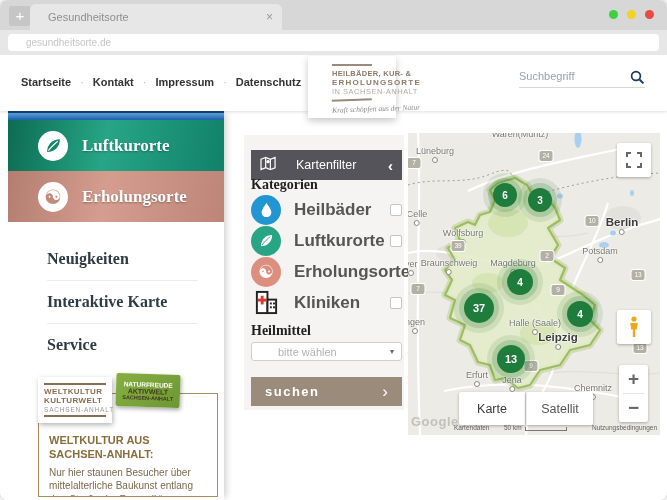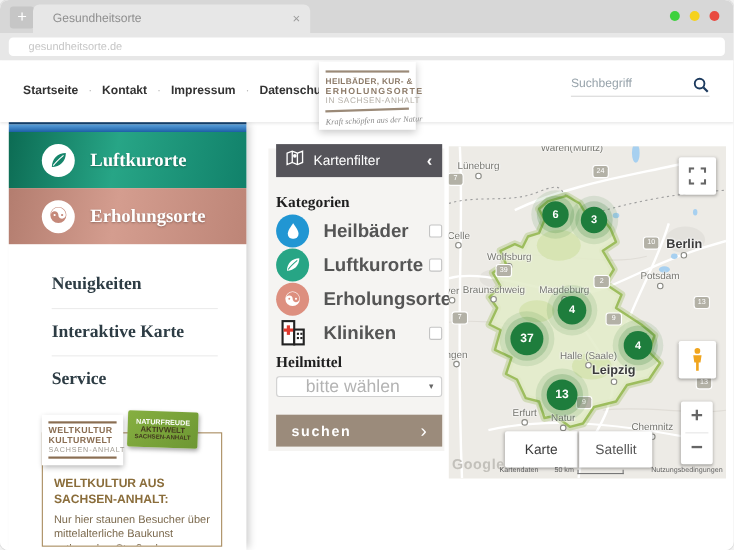--- a/index.html
+++ b/index.html
@@ -24,22 +24,22 @@
   
   .page { position:absolute; top:55px; left:0; right:0; bottom:0; background:#fff; overflow:hidden; }
 
   .header { position:absolute; top:0; left:0; right:0; height:56px; background:#fff;
             box-shadow:0 1px 3px rgba(0,0,0,.13); z-index:5; }
   .nav { position:absolute; left:21px; top:21px; display:flex; gap:9px; align-items:center;
          font-size:11px; font-weight:700; color:#333; }
   .nav a { color:#333; text-decoration:none; cursor:pointer; }
   .nav-sep { color:#bdbdbd; font-weight:400; }
 
-  .logo-card { position:absolute; left:290px; top:1px; width:88px; background:#fff; z-index:6;
-               box-shadow:0 3px 7px rgba(0,0,0,.22); padding:6px 6px 4px; }
+  .logo-card { position:absolute; left:308px; top:1px; width:88px; background:#fff; z-index:6;
+               box-shadow:0 3px 7px rgba(0,0,0,.22); padding:6px 24px 4px; }
   .logo-rule { height:2px; background:#9b8a78; margin:2px 0 3px; }
   .logo-l1 { font-size:7.5px; font-weight:700; color:#8d7b69; letter-spacing:.3px; white-space:nowrap; }
   .logo-l2 { font-size:8px;  font-weight:700; color:#8d7b69; letter-spacing:1.2px; white-space:nowrap; }
   .logo-l3 { font-size:7.5px; color:#b3aea6; letter-spacing:.5px; white-space:nowrap; }
   .logo-tagline { font-family:"Liberation Serif",serif; font-style:italic; font-size:7.5px; color:#8a8a8a;
                   border-top:2px solid #9b8a78; margin-top:3px; padding-top:4px; transform:rotate(-2deg);
                   white-space:nowrap; }
 
   .search { position:absolute; right:22px; top:11px; width:126px; }
   .search input { width:100%; border:none; border-bottom:1px solid #d8d8d8; outline:none;
@@ -69,48 +69,48 @@
                 box-shadow:1px 2px 5px rgba(0,0,0,.3); z-index:3; }
   .badge-card .rule { height:2px; background:#8a6e52; margin:2px 0; }
   .bc-l1,.bc-l2 { font-size:8px; font-weight:800; color:#8a6e52; letter-spacing:.4px; white-space:nowrap; }
   .bc-l3 { font-size:6.5px; color:#a09b92; letter-spacing:.8px; white-space:nowrap; margin:1px 0 2px; }
   .badge-green { position:absolute; left:108px; top:263px; width:64px; padding:7px 3px 6px;
                  background:linear-gradient(135deg,#86af41,#6d9733); transform:rotate(2deg);
                  box-shadow:1px 2px 4px rgba(0,0,0,.35); text-align:center; border-radius:2px; z-index:3; }
   .bg-l1 { font-size:6.5px; font-weight:800; color:#fff; white-space:nowrap; }
   .bg-l2 { font-size:7px;  font-weight:800; color:#43391f; white-space:nowrap; }
   .bg-l3 { font-size:5.5px; font-weight:700; color:#43391f; white-space:nowrap; }
-  .teaser-box { position:absolute; left:30px; top:282px; width:164px; bottom:3px;
+  .teaser-box { position:absolute; left:30px; top:282px; width:180px; bottom:3px;
                 border:1px solid #a98c5f; padding:40px 10px 0 10px; overflow:hidden; z-index:2; }
   .teaser-heading { font-size:11px; font-weight:800; color:#8a6d3b; line-height:1.25; width:120px; }
   .teaser-body { font-size:10px; color:#7c6a4e; line-height:1.35; margin-top:4px; }
 
   
   .filter-bg { position:absolute; left:244px; top:80px; width:160px; bottom:90px; background:#f5f4f2; }
-  .kf-bar { position:absolute; left:251px; top:76px; width:151px; height:30px; background:#55545a;
-            display:flex; align-items:center; padding:0 9px; gap:8px; cursor:pointer; }
+  .kf-bar { position:absolute; left:251px; top:95px; width:151px; height:30px; background:#55545a;
+            display:flex; align-items:center; padding:0 9px; gap:19px; cursor:pointer; }
   .kf-title { color:#fff; font-size:12.5px; flex:1; }
   .kf-collapse { color:#fff; font-size:15px; font-weight:700; line-height:1; }
   .f-heading { position:absolute; left:251px; font-family:"Liberation Serif",serif; font-weight:700;
                font-size:14px; color:#1f1f1f; }
   .cat-row { position:absolute; left:251px; width:151px; height:31px; display:flex; align-items:center; }
   .cat-icon { width:30px; height:30px; border-radius:50%; display:flex; align-items:center;
               justify-content:center; flex:0 0 30px; }
   .ci-blue  { background:#2196d3; }
   .ci-green { background:#27a585; }
   .ci-rose  { background:#dd8f7f; }
   .ci-klinik { background:transparent; border-radius:0; }
   .yinyang-white { font-size:18px; color:#fff; line-height:1; }
   .cat-label { font-size:17px; font-weight:700; color:#555; margin-left:13px; flex:1; }
   .cat-check { appearance:none; -webkit-appearance:none; width:12px; height:12px; border:1px solid #c4c4c4;
                background:#fff; border-radius:2px; cursor:pointer; }
   .select-box { position:absolute; left:251px; top:287px; width:151px; height:19px; background:#fff;
                 border:1px solid #cfcfcf; border-radius:3px; display:flex; align-items:center;
                 padding:0 7px; cursor:pointer; }
-  .select-text { font-size:16px; color:#b3b3b3; flex:1;padding-left:19px; }
+  .select-text { font-size:11px; color:#b3b3b3; flex:1;padding-left:19px; }
   .select-caret { font-size:8px; color:#666; }
   .suchen-btn { position:absolute; left:251px; top:322px; width:151px; height:29px; background:#9b8b7b;
                 border:none; display:flex; align-items:center; padding:0 14px; cursor:pointer; }
   .suchen-label { color:#fff; font-size:13px; font-weight:700; letter-spacing:1.5px; flex:1; text-align:left; }
   .suchen-arrow { color:#fff; font-size:17px; line-height:1; }
 
   
   .map { position:absolute; left:408px; top:78px; width:252px; height:302px; background:#edebe6;
          overflow:hidden; cursor:grab; }
   .map svg.base { position:absolute; left:0; top:0; }
@@ -373,21 +373,21 @@
       <div class="city" style="left:9px; top:76px;">Celle</div>
       <div class="city edge" style="left:-3px; top:100px;margin-top:26px;">ver</div>
       <div class="city" style="left:55px; top:95px;">Wolfsburg</div>
       <div class="city" style="left:41px; top:125px;">Braunschweig</div>
       <div class="city" style="left:105px; top:125px;">Magdeburg</div>
       <div class="city big" style="left:214px; top:83px;">Berlin</div>
       <div class="city" style="left:192px; top:113px;">Potsdam</div>
       <div class="city" style="left:127px; top:185px;">Halle (Saale)</div>
       <div class="city big" style="left:150px; top:198px;">Leipzig</div>
       <div class="city" style="left:69px; top:237px;">Erfurt</div>
-      <div class="city" style="left:104px; top:242px;">Natur</div>
+      <div class="city" style="left:104px; top:242px;">Jena</div>
       <div class="city" style="left:185px; top:250px;">Chemnitz</div>
       <div class="city edge" style="left:-3px; top:184px;">ngen</div>
 
       <div class="shield" style="left:6px; top:30px;">7</div>
       <div class="shield" style="left:138px; top:23px;">24</div>
       <div class="shield" style="left:184px; top:88px;">10</div>
       <div class="shield" style="left:50px; top:113px;">39</div>
       <div class="shield" style="left:139px; top:123px;">2</div>
       <div class="shield" style="left:230px; top:142px;">13</div>
       <div class="shield" style="left:10px; top:156px;">7</div>

